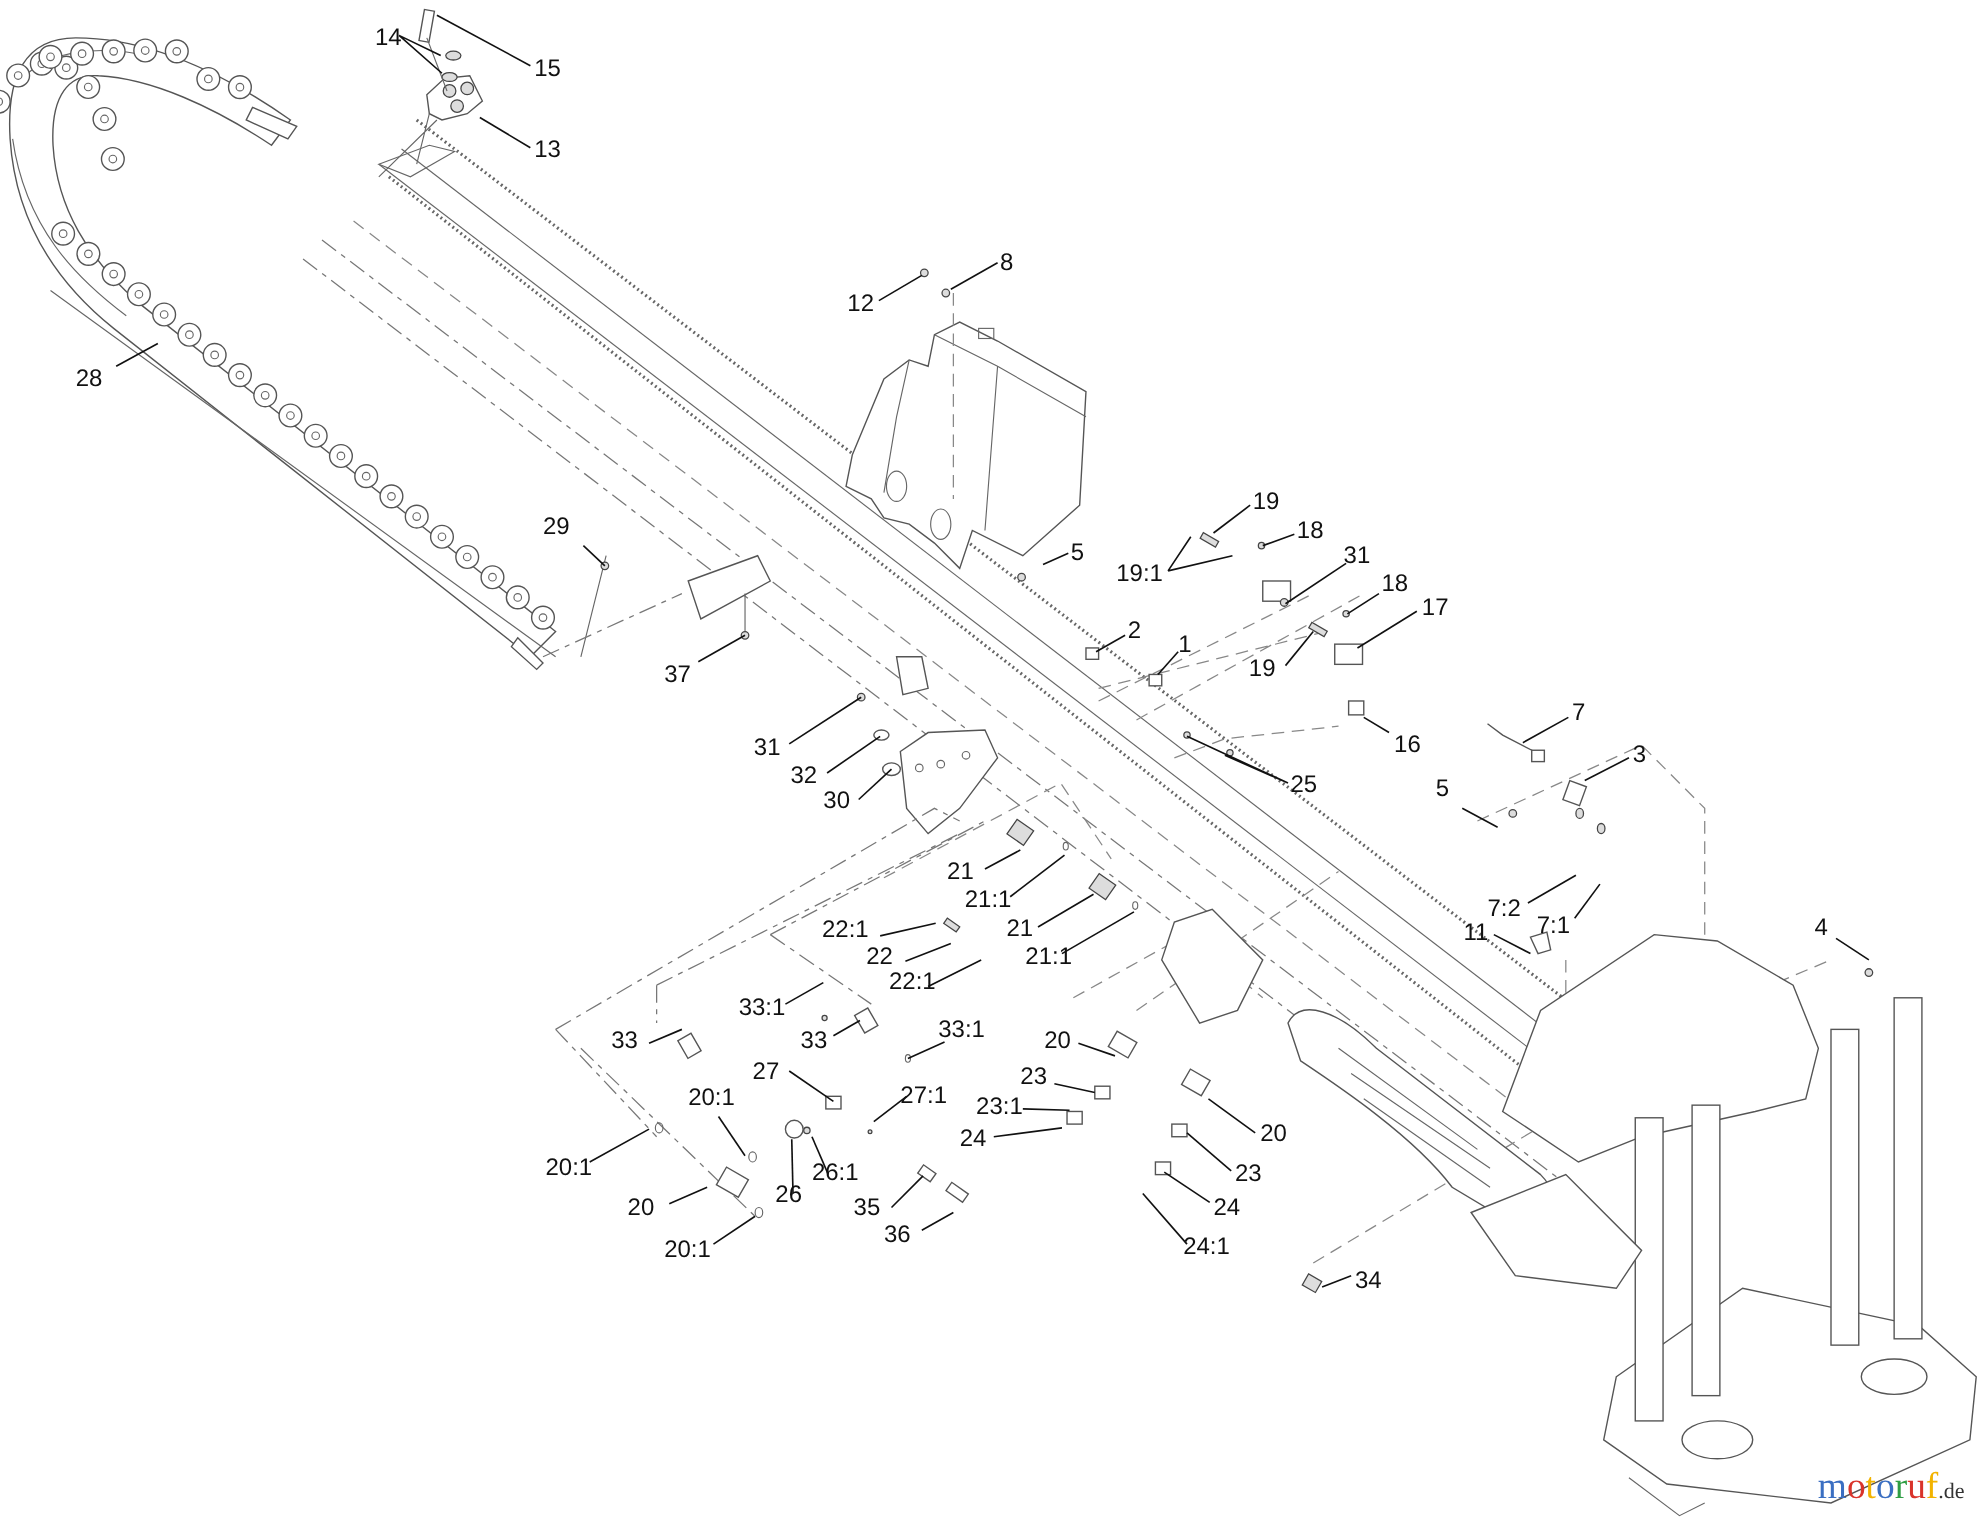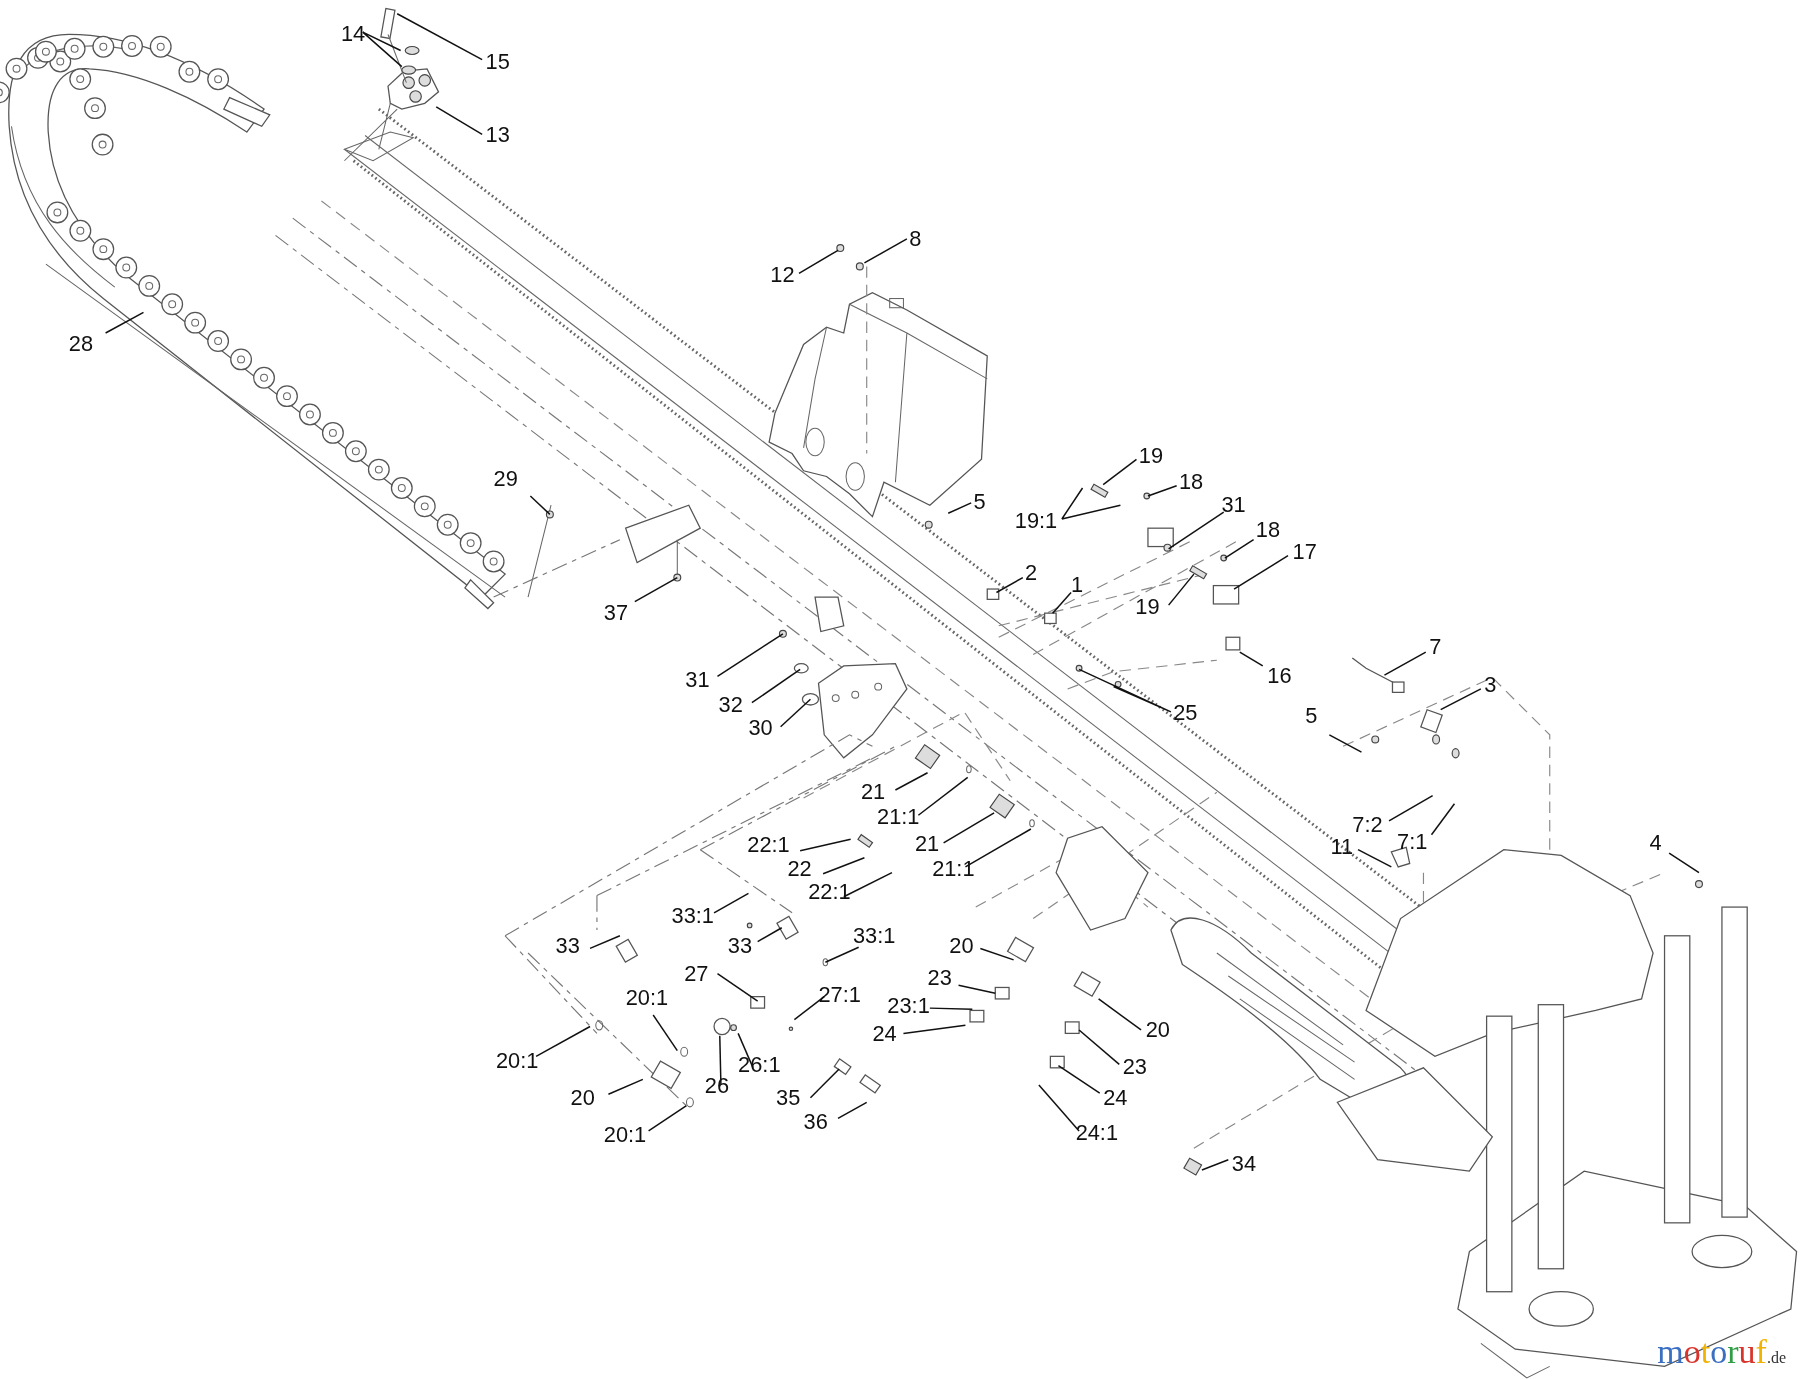--- a/index.html
+++ b/index.html
@@ -8,21 +8,21 @@
   .lbl { font-family:"Liberation Sans", sans-serif; font-size:19px; fill:#111; }
   .ld { stroke:#111; stroke-width:1.3; fill:none; }
   .part { stroke:#555; stroke-width:1.1; fill:#fff; }
   .partd { stroke:#444; stroke-width:1; fill:#ddd; }
   .dash { stroke:#777; stroke-width:1; fill:none; stroke-dasharray:14 5 4 5; }
   .dash2 { stroke:#888; stroke-width:1; fill:none; stroke-dasharray:10 6; }
   .thin { stroke:#666; stroke-width:0.9; fill:none; }
   .rack { stroke:#666; stroke-width:2.5; fill:none; stroke-dasharray:1.5 2.5; }
   .wm { position:absolute; right:14px; bottom:8px; font-family:"Liberation Serif", serif; font-size:34px; letter-spacing:0px; }
   .wm span { }
-  .wm .de { font-size:16px; color:#333; }
+  .wm .de { font-size:20px; color:#333; }
 </style>
 </head>
 <body>
 
 <svg id="diagram" viewBox="0 0 1568 1201" preserveAspectRatio="none" xmlns="http://www.w3.org/2000/svg">
 
   <g>
     <path class="part" d="M230,95 C180,60 120,30 60,30 C20,30 5,60 8,110 C12,170 40,220 90,260 L420,520 L440,500 L110,240 C70,205 45,165 42,115 C40,75 55,58 78,60 C120,62 170,85 215,115 Z"></path>
     <path class="thin" d="M20,60 C40,40 80,35 120,45 M40,230 L440,520 M10,110 C20,180 60,220 100,250"></path>
     <g id="chain-rollers">

